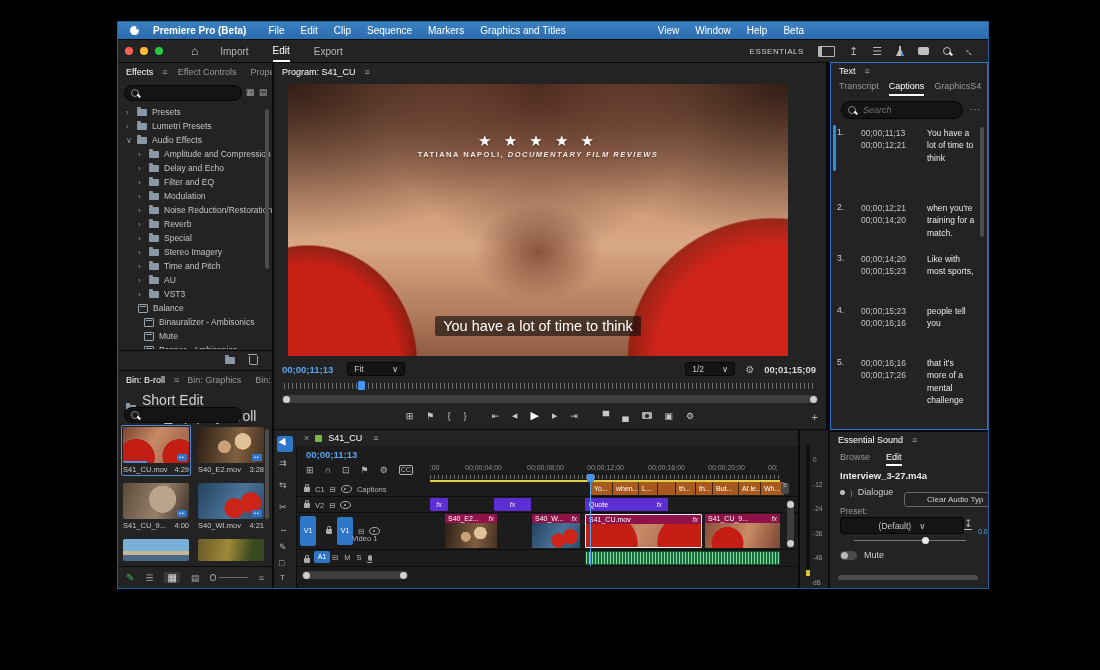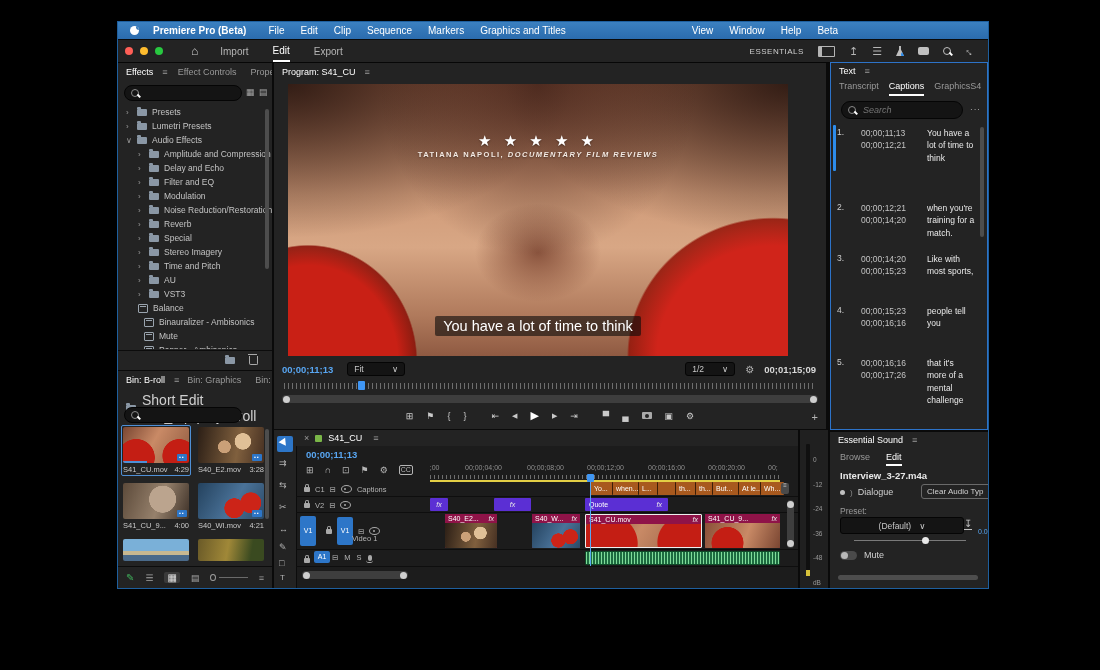--- a/index.html
+++ b/index.html
@@ -118,21 +118,21 @@
 
   <div id="menubar" class="abs">
     <span class="apple"></span>
     <span class="mi bold">Premiere Pro (Beta)</span>
     <span class="mi">File</span>
     <span class="mi">Edit</span>
     <span class="mi">Clip</span>
     <span class="mi">Sequence</span>
     <span class="mi">Markers</span>
     <span class="mi">Graphics and Titles</span>
-    <span class="mi" style="margin-left:118px">View</span>
+    <span class="mi" style="margin-left:84px">View</span>
     <span class="mi">Window</span>
     <span class="mi">Help</span>
     <span class="mi">Beta</span>
   </div>
 
   <div id="appbar" class="abs">
     <span class="tl" style="background:#ff5f57"></span>
     <span class="tl" style="background:#febc2e"></span>
     <span class="tl" style="background:#28c840"></span>
     <span style="margin:0 10px 0 28px;font-size:12px;color:#c9c9c9">⌂</span>
@@ -617,21 +617,21 @@
     <div class="abs" style="left:10px;top:20px;display:flex;gap:16px">
       <span class="ptab" style="margin:0">Browse</span>
       <span class="ptab active" style="margin:0;border-bottom:2px solid #fff;padding-bottom:2px">Edit</span>
     </div>
     <div class="abs" style="left:10px;top:38px;font-size:9.5px;color:#e8e8e8;font-weight:bold">Interview_3-27.m4a</div>
     <div class="abs" style="left:10px;top:55px;display:flex;align-items:center;gap:5px">
       <span style="width:5px;height:5px;background:#c0c0c0;border-radius:50%;display:inline-block"></span>
       <span style="color:#8a8a8a;font-size:8px">)</span>
       <span style="font-size:9px;color:#d0d0d0">Dialogue</span>
     </div>
-    <div class="abs" style="right:-6px;top:52px;width:66px;height:13px;border:1px solid #6a6a6a;border-radius:3px;font-size:8px;color:#d0d0d0;line-height:13px;padding-left:5px;overflow:hidden;white-space:nowrap">Clear Audio Typ</div>
+    <div class="abs" style="right:-6px;top:60px;width:66px;height:13px;border:1px solid #6a6a6a;border-radius:3px;font-size:8px;color:#d0d0d0;line-height:13px;padding-left:22px;overflow:hidden;white-space:nowrap">Clear Audio Typ</div>
     <div class="abs" style="left:10px;top:74px;font-size:8.5px;color:#9a9a9a">Preset:</div>
     <div class="dd abs" style="left:10px;top:85px;width:110px;height:13px;justify-content:center">
       <span>(Default)</span>
       <span>∨</span>
     </div>
     <span class="abs" style="left:134px;top:86px;font-size:10px;color:#c0c0c0;border-bottom:1px solid #c0c0c0">↧</span>
     <span class="abs" style="left:148px;top:96px;font-size:7px;color:#58a6f2">0.0</span>
     <div class="abs" style="left:24px;top:108px;width:112px;height:1px;background:#7a7a7a"></div>
     <span class="knob abs" style="left:92px;top:105px;background:#e8e8e8"></span>
     <div class="abs" style="left:10px;top:118px;display:flex;align-items:center;gap:7px">

